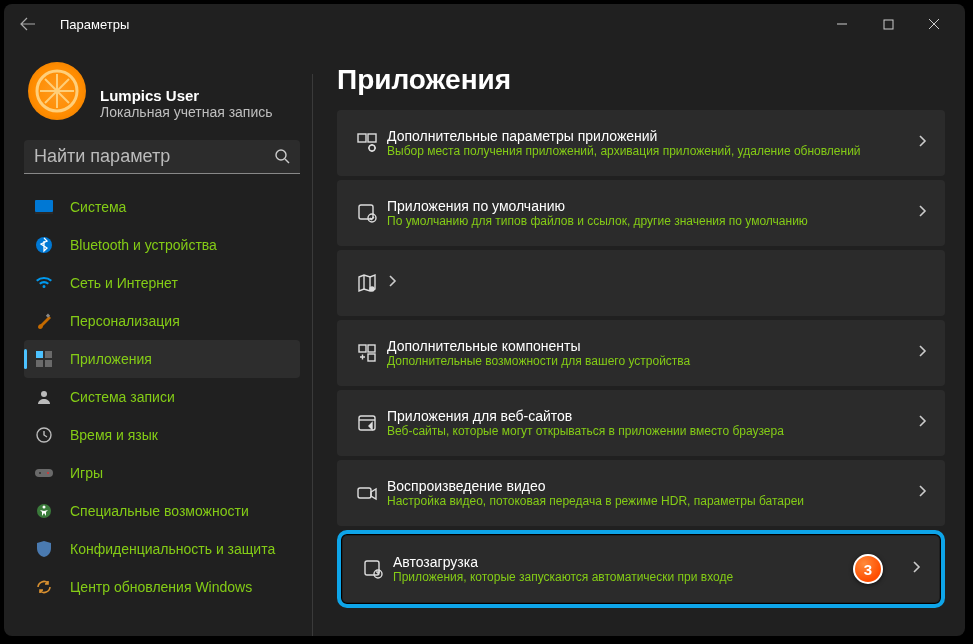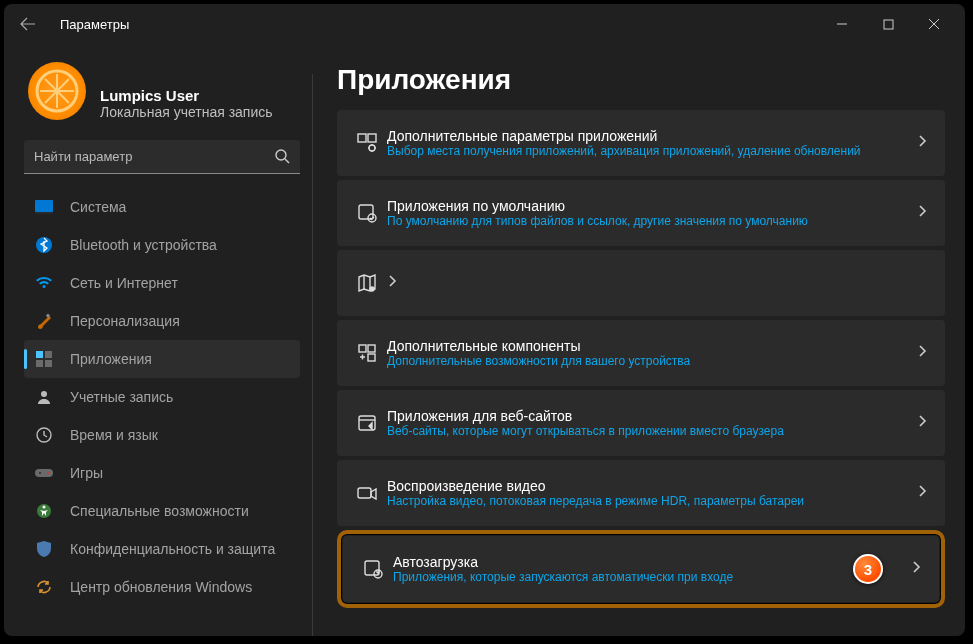--- a/index.html
+++ b/index.html
@@ -10,38 +10,38 @@
   .title { color: #fff; font-size: 13px; margin-left: 16px; }
   .win-controls { margin-left: auto; display: flex; }
   .win-ctrl { width: 46px; height: 32px; display: flex; align-items: center; justify-content: center; color: #ccc; }
   .body { flex: 1; display: flex; overflow: hidden; }
   .sidebar { width: 308px; padding: 0 12px 0 20px; overflow-y: auto; }
   .user-block { display: flex; align-items: flex-end; padding: 18px 4px 20px 4px; gap: 14px; }
   .avatar { width: 58px; height: 58px; border-radius: 50%; background: radial-gradient(circle at 50% 50%, #ff9a1f 0%, #ff8c00 60%, #e07800 100%); display:flex; align-items:center; justify-content:center; }
   .user-name { color: #fff; font-size: 15px; font-weight: 600; }
   .user-sub { color: #bfbfbf; font-size: 14px; }
   .search { position: relative; margin-bottom: 14px; }
-  .search input { width: 100%; height: 34px; background: #2c2c2c; border: none; border-bottom: 1px solid #888; color: #bef264; padding: 0 36px 0 10px; font-size: 13px; border-radius: 4px 4px 0 0; }
+  .search input { width: 100%; height: 34px; background: #2c2c2c; border: none; border-bottom: 1px solid #888; color: #bef264; padding: 0 36px 0 10px; font-size: 18px; border-radius: 4px 4px 0 0; }
   .search input::placeholder { color: #bbb; }
   .search-icon { position: absolute; right: 10px; top: 8px; color: #ccc; }
   .nav { display: flex; flex-direction: column; }
-  .nav-item { display: flex; align-items: center; height: 38px; padding: 0 10px; gap: 16px; color: #a3a3a3; font-size: 14px; border-radius: 4px; position: relative; }
+  .nav-item { display: flex; align-items: center; height: 38px; padding: 0 10px; gap: 16px; color: #84cc16; font-size: 14px; border-radius: 4px; position: relative; }
   .nav-item.active { background: #2d2d2d; }
   .nav-item.active::before { content:""; position:absolute; left:0; top:9px; bottom:9px; width:3px; background:#4cc2ff; border-radius:2px; }
   .nav-icon { width: 20px; height: 20px; display:flex; align-items:center; justify-content:center; }
   .divider { width:1px; background:#3a3a3a; margin: 30px 0 0 0; }
   .main { flex:1; padding: 20px 20px 0 24px; overflow-y: auto; }
   .page-title { color:#fff; font-size: 28px; font-weight: 600; margin-bottom: 20px; }
   .card { background:#2b2b2b; border-radius:4px; height:66px; display:flex; align-items:center; padding: 0 18px; margin-bottom: 4px; gap:8px; position:relative; }
   .card-icon { width:24px; height:24px; color:#ddd; display:flex; align-items:center; justify-content:center; flex-shrink:0; }
   .card-texts { flex:1; min-width:0; }
   .card-title { color:#fff; font-size:14px; }
-  .card-sub { color:#0ea5e9; font-size:12px; white-space: nowrap; overflow:hidden; text-overflow:ellipsis; }
+  .card-sub { color:#84cc16; font-size:12px; white-space: nowrap; overflow:hidden; text-overflow:ellipsis; }
   .chev { color:#ccc; }
-  .highlight { border: 4px solid #a16207; border-radius: 10px; margin-top:2px; padding:2px; box-shadow: 0 0 0 1px #000 inset; }
+  .highlight { border: 4px solid #0ea5e9; border-radius: 10px; margin-top:2px; padding:2px; box-shadow: 0 0 0 1px #000 inset; }
   .highlight .card { margin-bottom:0; height:66px; }
   .step-badge { position:absolute; right:56px; top:50%; transform:translateY(-50%); width:30px; height:30px; border-radius:50%; background: radial-gradient(circle at 35% 30%, #ff8a3a, #ff4e00 70%); border:2px solid #fff; display:flex; align-items:center; justify-content:center; color:#fff; font-weight:700; font-size:15px; box-shadow:0 1px 4px rgba(0,0,0,.6);}
   ::-webkit-scrollbar{width:0;}
 </style>
 </head>
 <body>
 
 <div class="window">
   <div class="titlebar">
     <div class="back-btn">
@@ -146,21 +146,21 @@
             </span>
           <span>Приложения</span>
         </div>
         <div class="nav-item">
           <span class="nav-icon">
               <svg width="16" height="16" viewBox="0 0 16 16" fill="#bbb">
                 <circle cx="8" cy="5" r="3"></circle>
                 <path d="M2 15c0-3 3-5 6-5s6 2 6 5z"></path>
               </svg>
             </span>
-          <span>Учетные запись</span>
+          <span>Система записи</span>
         </div>
         <div class="nav-item">
           <span class="nav-icon">
               <svg width="16" height="16" viewBox="0 0 16 16" fill="none" stroke="#bbb" stroke-width="1.4">
                 <circle cx="8" cy="8" r="7"></circle>
                 <path d="M8 4v4l3 2"></path>
               </svg>
             </span>
           <span>Время и язык</span>
         </div>

